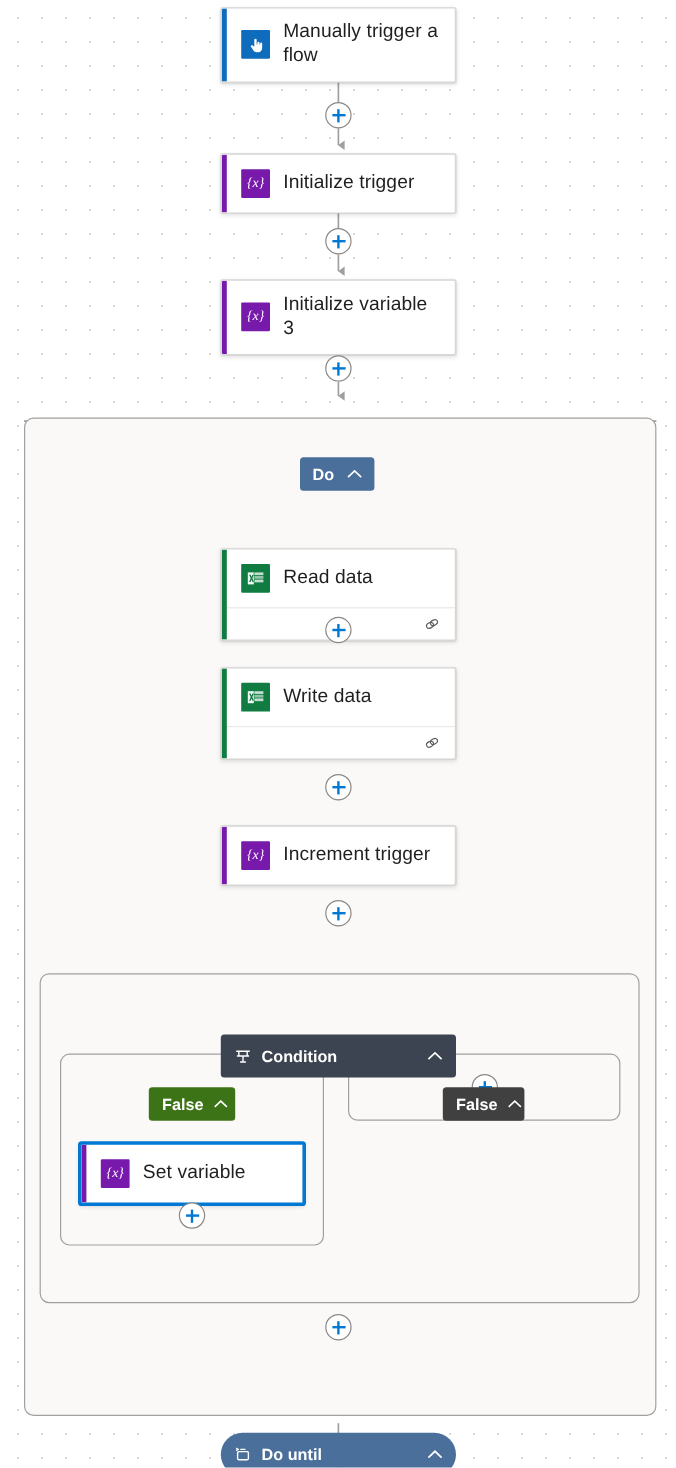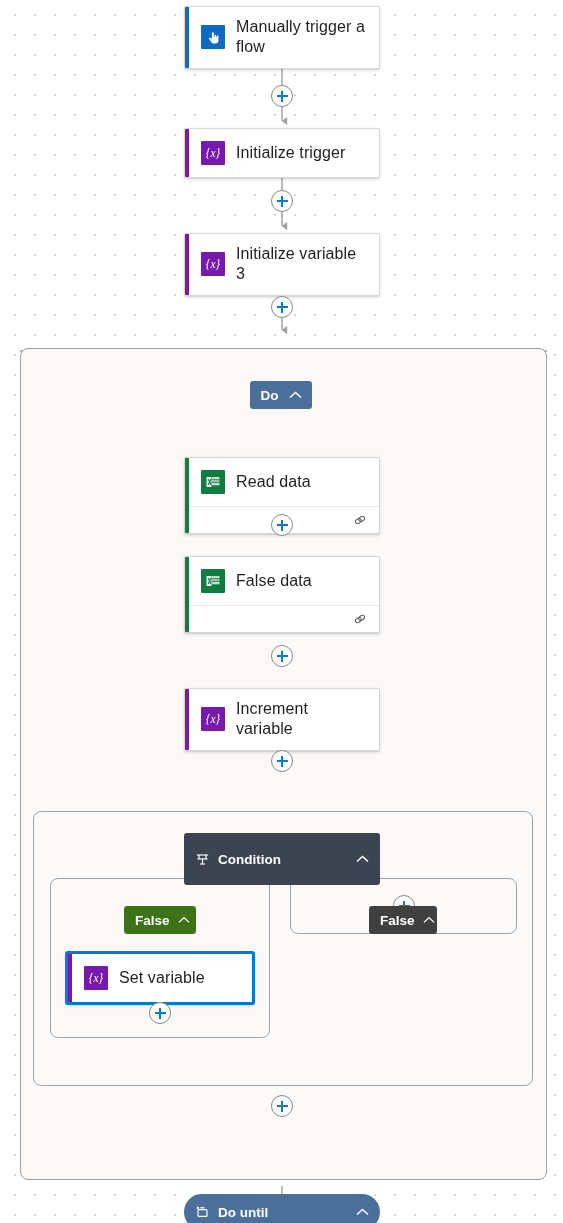--- a/index.html
+++ b/index.html
@@ -129,22 +129,22 @@
     padding: 0 11px;
     height: 28px;
     white-space: nowrap;
     margin-top: 44px;
   }
   .chip .chev { margin-left: auto; display: flex; align-items: center; }
   .chip-do    { left: 250px; top: 337px; width: 62px;  background: #4a6f9b;
                 justify-content: center; gap: 10px; }
   .chip-until { left: 184px; top: 1150px; width: 196px; background: #4a6f9b;
                 height: 36px; border-radius: 18px; }
-  .chip-cond  { left: 184px; top: 789px;  width: 196px; background: #3b4450;
-                height: 52px; }
+  .chip-cond  { left: 184px; top: 818px;  width: 196px; background: #3b4450;
+                height: 36px; }
   .chip-true  { left: 124px; top: 862px;  width: 72px;  background: #3d7317; }
   .chip-false { left: 369px; top: 862px;  width: 68px;  background: #404040; }
 
   .chip-ico { display: flex; align-items: center; }
 
   
   .plus {
     position: absolute;
     width: 22px; height: 22px;
     border-radius: 50%;
@@ -299,37 +299,37 @@
     <div class="card-head">
       <span class="app-icon icon-excel">
         <svg width="16" height="16" viewBox="0 0 16 16">
           <rect x="1.5" y="3" width="5" height="10" fill="#ffffff" opacity=".95"></rect>
           <rect x="7" y="3" width="7.5" height="2.3" fill="#ffffff" opacity=".75"></rect>
           <rect x="7" y="6" width="7.5" height="2.3" fill="#ffffff" opacity=".55"></rect>
           <rect x="7" y="9" width="7.5" height="2.3" fill="#ffffff" opacity=".75"></rect>
           <path d="M2.6 5.0 L3.9 7.9 L2.6 10.9 H3.9 L4.6 9.0 L5.3 10.9 H6.6 L5.3 7.9 L6.6 5.0 H5.3 L4.6 6.8 L3.9 5.0 Z" fill="#107c41"></path>
         </svg>
       </span>
-      <span class="card-title">False data</span>
+      <span class="card-title">Write data</span>
     </div>
     <div class="card-foot">
       <span class="link-icon">
         <svg width="14" height="14" viewBox="0 0 16 16" fill="none" stroke="#605e5c" stroke-width="1.15">
           <ellipse cx="6.1" cy="9.3" rx="3.5" ry="2.5" transform="rotate(-30 6.1 9.3)"></ellipse>
           <ellipse cx="9.9" cy="6.7" rx="3.5" ry="2.5" transform="rotate(-30 9.9 6.7)"></ellipse>
         </svg>
       </span>
     </div>
   </div>
 
   <div class="card c-incr">
     <div class="accent" style="background:#7719aa"></div>
     <div class="card-head">
       <span class="app-icon icon-var">{x}</span>
-      <span class="card-title">Increment variable</span>
+      <span class="card-title">Increment trigger</span>
     </div>
   </div>
 
   <div class="card c-setvar selected">
     <div class="accent" style="background:#7719aa"></div>
     <div class="card-head">
       <span class="app-icon icon-var">{x}</span>
       <span class="card-title">Set variable</span>
     </div>
   </div>

